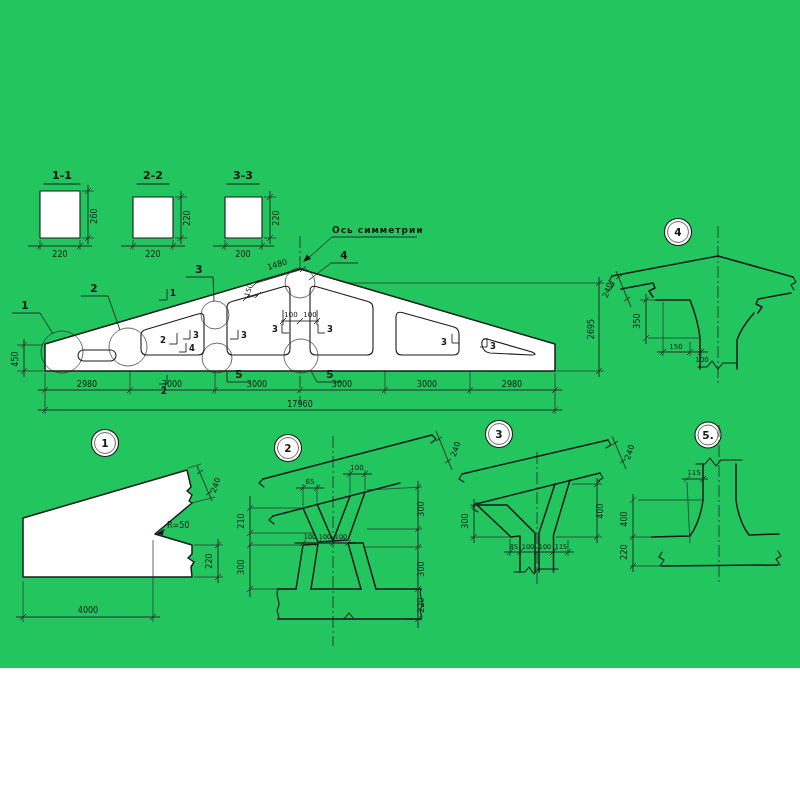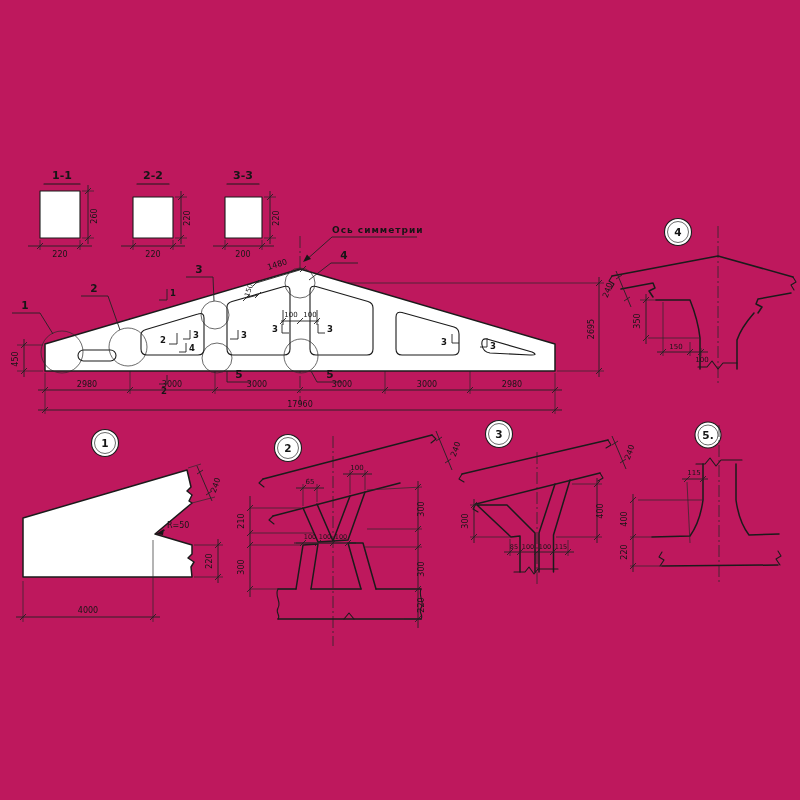--- a/index.html
+++ b/index.html
@@ -1,16 +1,16 @@
 <!DOCTYPE html>
 <html><head>
 <meta charset="utf-8">
 <style>
   html,body{margin:0;padding:0;background:#ffffff;}
-  .page{width:800px;height:800px;background:#be185d;position:relative;}
+  .page{width:800px;height:668px;background:#22c55e;position:relative;}
   svg{display:block;}
   text{font-family:"DejaVu Sans",sans-serif;fill:#161616;}
   .t8{font-size:8px;} .t7{font-size:7px;} .t65{font-size:6.5px;}
   .lbl{font-size:11px;font-weight:bold;}
   .cal{font-size:10.5px;font-weight:bold;}
   .axis{font-size:9px;font-weight:bold;letter-spacing:1px;}
   .mk{font-size:8.5px;font-weight:bold;}
   .ln{stroke:#1b1b1b;fill:none;stroke-width:1.5;stroke-linejoin:round;stroke-linecap:round;}
   .ln2{stroke:#1b1b1b;fill:none;stroke-width:1.1;stroke-linejoin:round;stroke-linecap:round;}
   .thin{stroke:#2a2a2a;fill:none;stroke-width:0.7;}

